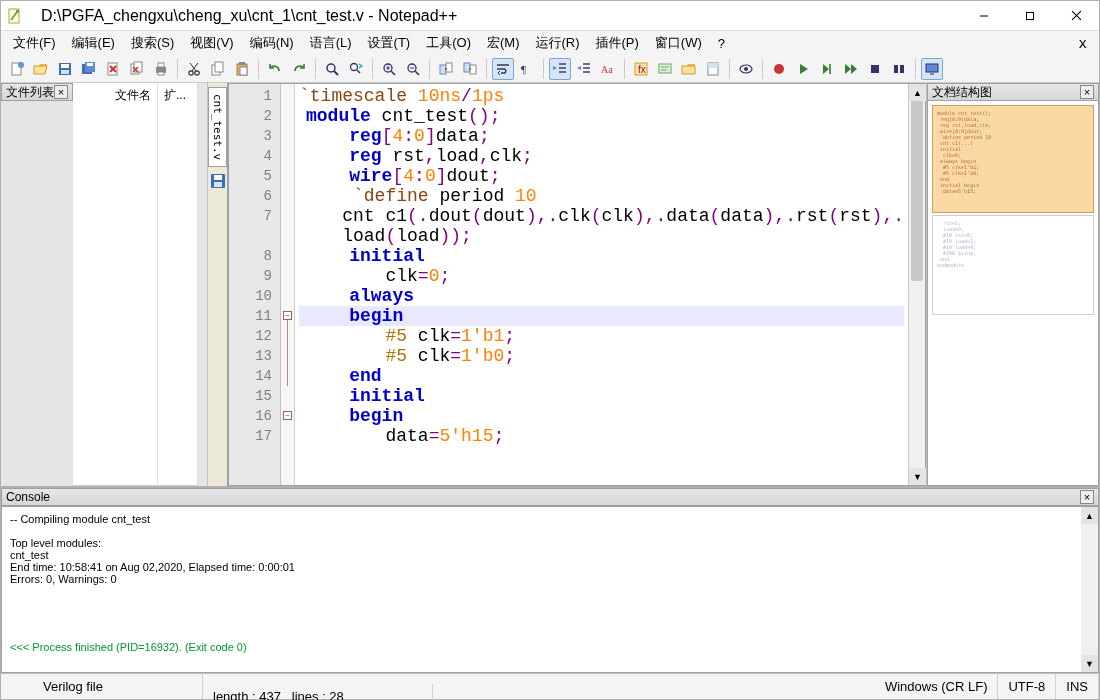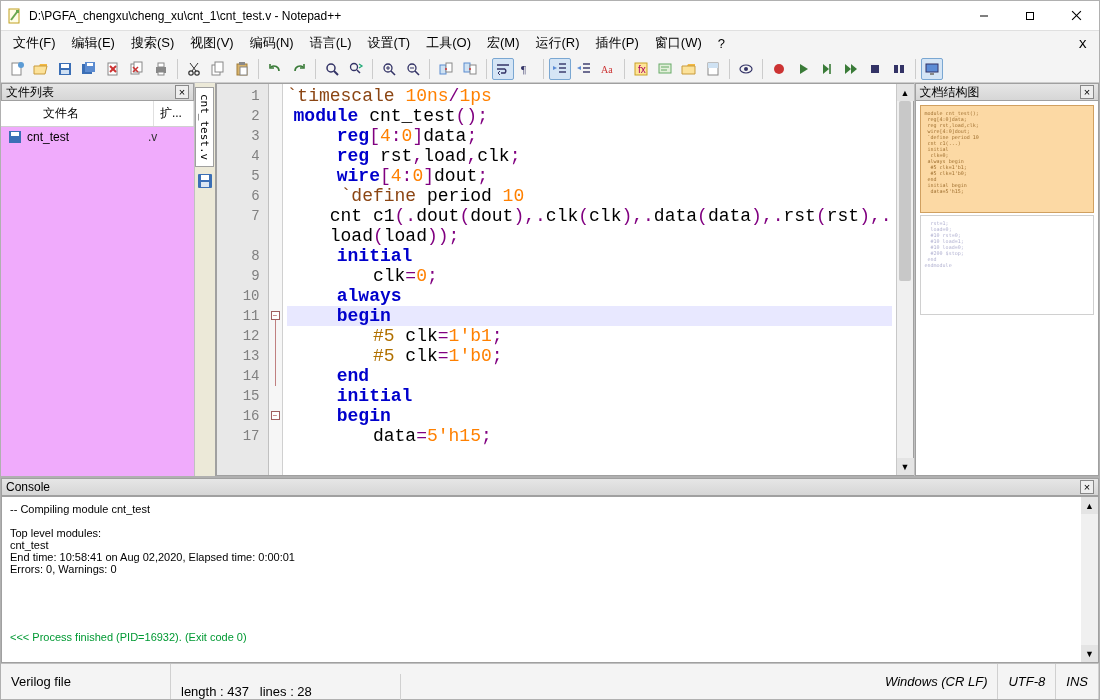--- a/index.html
+++ b/index.html
@@ -1,39 +1,39 @@
 <!DOCTYPE html>
 <html><head>
 <meta charset="utf-8">
 <style>
   * { margin:0; padding:0; box-sizing:border-box; }
   body { font-family:"Microsoft YaHei","Segoe UI",Tahoma,sans-serif; font-size:12px; background:#f0f0f0; color:#000; overflow:hidden; width:1100px; height:700px; }
   .window { width:1100px; height:700px; display:flex; flex-direction:column; background:#fff; border:1px solid #b0b0b0; }
   
   .titlebar { height:30px; display:flex; align-items:center; padding:0 0 0 6px; background:#fff; border-bottom:1px solid #e0e0e0;}
   .titlebar .app-icon { width:16px; height:16px; margin-right:6px; }
-  .titlebar .title { flex:1; font-size:12px; color:#000; }
+  .titlebar .title { flex:1; font-size:16px; color:#000;margin-left:12px; }
   .titlebar .win-btns { display:flex; height:100%; }
   .titlebar .win-btn { width:46px; height:100%; display:flex; align-items:center; justify-content:center; }
   
   .menubar { height:24px; display:flex; align-items:center; padding:0 4px; background:#f4f4f4; font-size:13px; }
   .menubar .menuitem { padding:3px 8px; }
   .menubar .right-x { margin-left:auto; padding:0 8px; font-size:14px; font-family:Consolas,monospace;}
   
   .toolbar { height:28px; display:flex; align-items:center; padding:2px 4px; background:#f4f4f4; border-bottom:1px solid #ccc; overflow:hidden; }
   .toolbar .tbtn { width:22px; height:22px; margin:0 1px; border:1px solid transparent; display:flex; align-items:center; justify-content:center; border-radius:2px;}
   .toolbar .tbtn.active { background:#d5e5f5; border:1px solid #7aa7d2; }
   .toolbar .sep { width:1px; height:20px; background:#ccc; margin:0 4px; }
   .tbtn svg { width:16px; height:16px; display:block; }
   
   .mainrow { flex:1; display:flex; min-height:0; }
   .panel-title { height:18px; background:linear-gradient(#e6e6e6,#d6d6d6); border:1px solid #a0a0a0; display:flex; align-items:center; padding:0 4px; font-size:12px; }
   .panel-title .xbtn { margin-left:auto; width:14px; height:14px; display:flex; align-items:center; justify-content:center; font-size:11px; border:1px solid #888; background:#eee;}
   
-  .leftpanel { width:207px; display:flex; flex-direction:column; border-right:1px solid #c0c0c0; background:#f0abfc;}
+  .leftpanel { width:207px; display:flex; flex-direction:row; border-right:1px solid #c0c0c0; background:#e5e5e5;}
   .filelist-header { display:flex; border-bottom:1px solid #d0d0d0; background:#fff; font-size:12px;}
   .filelist-header .col { padding:4px 6px; border-right:1px solid #e0e0e0;}
   .filelist-header .col.name { flex:1;padding-left:42px;}
   .filelist-header .col.ext { width:40px;}
   .filelist-body { flex:1; overflow:auto; }
   .filelist-row { display:flex; align-items:center; padding:2px 6px; }
   .filelist-row .ficon { width:16px; height:16px; margin-right:4px; }
   .filelist-row .fname { flex:1; }
   .filelist-row .fext { width:40px; color:#333;}
   
@@ -65,26 +65,26 @@
   .docmap .mini { background:#fcd9a4; border:1px solid #d0a060; height:108px; padding:4px; font-family:Consolas,monospace; font-size:5px; color:#a07030; line-height:6px; overflow:hidden;}
   .docmap .mini2 { border:1px solid #d0d0d0; height:100px; margin-top:2px; padding:4px; font-family:Consolas,monospace; font-size:5px; color:#b0b0d0; line-height:6px; overflow:hidden;}
   
   .consolewrap { height:187px; display:flex; flex-direction:column; border-top:2px solid #b0b0b0;}
   .console { flex:1; background:#fff; border:1px solid #a0a0a0; padding:6px 8px; font-family:Verdana,Tahoma,sans-serif; font-size:11px; overflow:auto; position:relative;}
   .console .green { color:#009933;margin-top:44px;}
   .console .vscroll2 { position:absolute; right:0; top:0; bottom:0; width:17px; background:#f0f0f0;}
   .console .vscroll2 .up,.console .vscroll2 .down{position:absolute;left:0;width:17px;height:17px;background:#e4e4e4;display:flex;align-items:center;justify-content:center;font-size:9px;}
   .console .vscroll2 .up{top:0}.console .vscroll2 .down{bottom:0}
   
-  .statusbar { height:36px; background:#f4f4f4; border-top:1px solid #c0c0c0; display:flex; align-items:center; font-size:13px; }
+  .statusbar { height:26px; background:#f4f4f4; border-top:1px solid #c0c0c0; display:flex; align-items:center; font-size:13px;padding-left:32px; }
   .statusbar .cell { padding:0 10px; height:100%; display:flex; align-items:center; border-right:1px solid #d0d0d0;}
   .statusbar .cell.first { width:170px;}
   .statusbar .cell.len { width:230px;margin-top:20px;}
   .statusbar .spacer { width:30px;}
-  .statusbar .right { margin-left:auto; display:flex; height:100%;font-style:italic;}
+  .statusbar .right { margin-left:auto; display:flex; height:100%;}
 </style>
 </head>
 <body>
 
 <div class="window">
 
   <div class="titlebar">
     <svg class="app-icon" viewBox="0 0 16 16">
         <rect x="2" y="1" width="10" height="14" fill="#fffde7" stroke="#c0a020"></rect>
         <path d="M4 12 L10 4" stroke="#6aa84f" stroke-width="2"></path>

